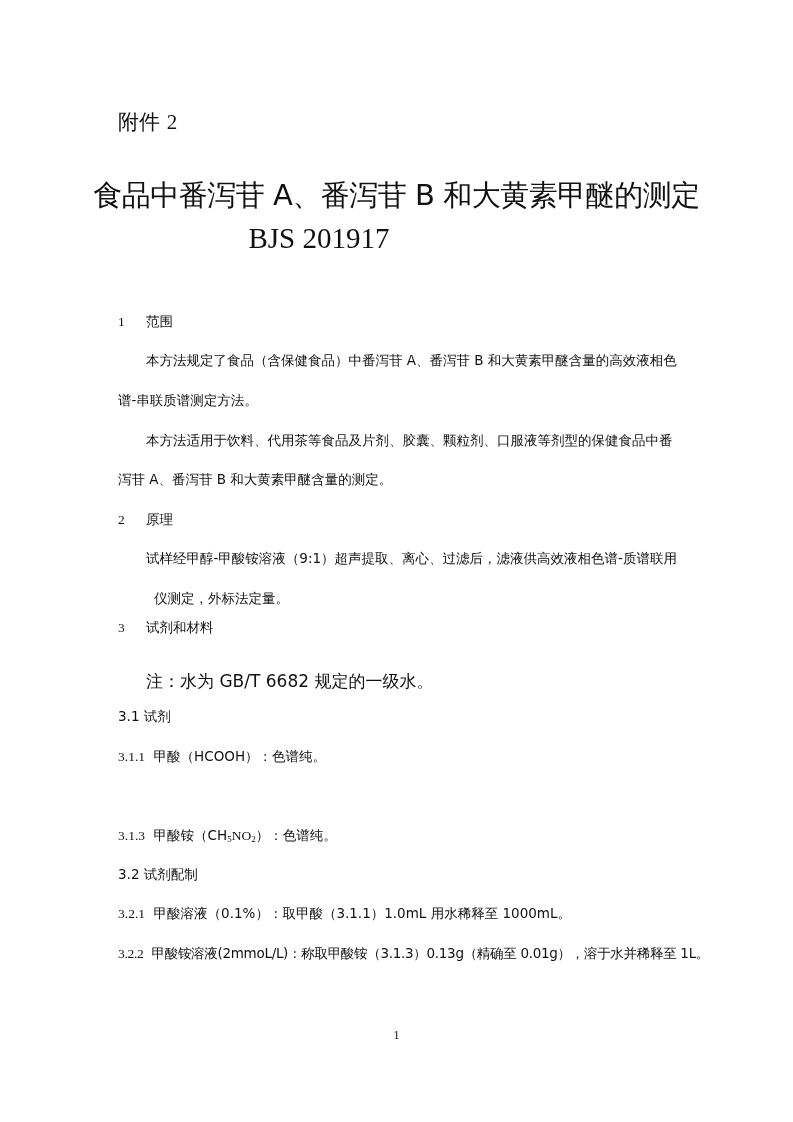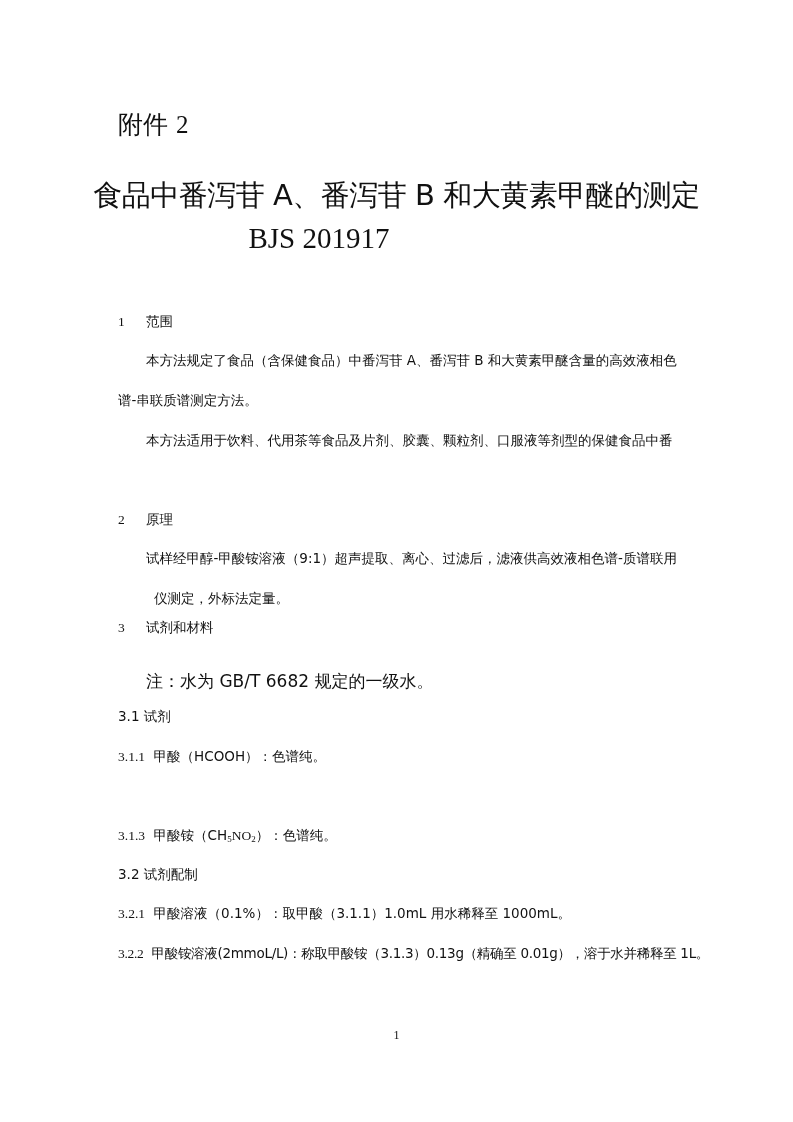--- a/index.html
+++ b/index.html
@@ -3,21 +3,21 @@
 <meta charset="utf-8">
 <style>
   html, body { margin: 0; padding: 0; background: #ffffff; }
   body {
     width: 793px; height: 1122px; position: relative; overflow: hidden;
     font-family: "Liberation Serif", "DejaVu Serif", serif;
     color: #111111;
   }
   .page { position: absolute; left: 0; top: 0; width: 793px; height: 1122px; background: #fff; }
   .abs { position: absolute; white-space: nowrap; }
-  .attach { left: 118px; top: 108px; font-size: 25px; font-family: "DejaVu Sans", sans-serif; }
+  .attach { left: 118px; top: 108px; font-size: 21px; font-family: "DejaVu Sans", sans-serif; }
   .attach .num { font-family: "Liberation Serif", serif; }
   .title { left: 0; width: 793px; text-align: center; font-size: 29px; top: 176px; font-family: "DejaVu Sans", sans-serif; letter-spacing: -0.5px; }
   .code { left: 0; width: 638px; text-align: center; top: 222px; font-size: 29px; font-family: "Liberation Serif", serif; }
   .h1 { left: 118px; font-size: 13.5px; font-family: "DejaVu Sans", sans-serif; }
   .h1 .n { display: inline-block; width: 28px; font-family: "Liberation Serif", serif; }
   .p { left: 118px; font-size: 13.5px; font-family: "DejaVu Sans", sans-serif; }
   .p .lat, .lat { font-family: "Liberation Serif", serif; }
   .indent { left: 146px; }
   .note { left: 146px; font-size: 17px; font-family: "DejaVu Sans", sans-serif; }
   .sub3 { font-size: 9px; vertical-align: -2px; }
@@ -35,20 +35,21 @@
 
   <div class="abs title">食品中番泻苷 A、番泻苷 B 和大黄素甲醚的测定</div>
   <div class="abs code">BJS 201917</div>
 
   <div class="abs h1" style="top:313px;">
     <span class="n">1</span><span>范围</span>
   </div>
   <div class="abs p indent" style="top:352px;">本方法规定了食品（含保健食品）中番泻苷 A、番泻苷 B 和大黄素甲醚含量的高效液相色</div>
   <div class="abs p" style="top:392px;">谱-串联质谱测定方法。</div>
   <div class="abs p indent" style="top:432px;">本方法适用于饮料、代用茶等食品及片剂、胶囊、颗粒剂、口服液等剂型的保健食品中番</div>
+  <div class="abs p" style="top:471px;">泻苷 A、番泻苷 B 和大黄素甲醚含量的测定。</div>
 
   <div class="abs h1" style="top:511px;">
     <span class="n">2</span><span>原理</span>
   </div>
   <div class="abs p indent" style="top:550px;">试样经甲醇-甲酸铵溶液（9:1）超声提取、离心、过滤后，滤液供高效液相色谱-质谱联用</div>
   <div class="abs p" style="top:590px;margin-left:36px;">仪测定，外标法定量。</div>
 
   <div class="abs h1" style="top:619px;">
     <span class="n">3</span><span>试剂和材料</span>
   </div>

